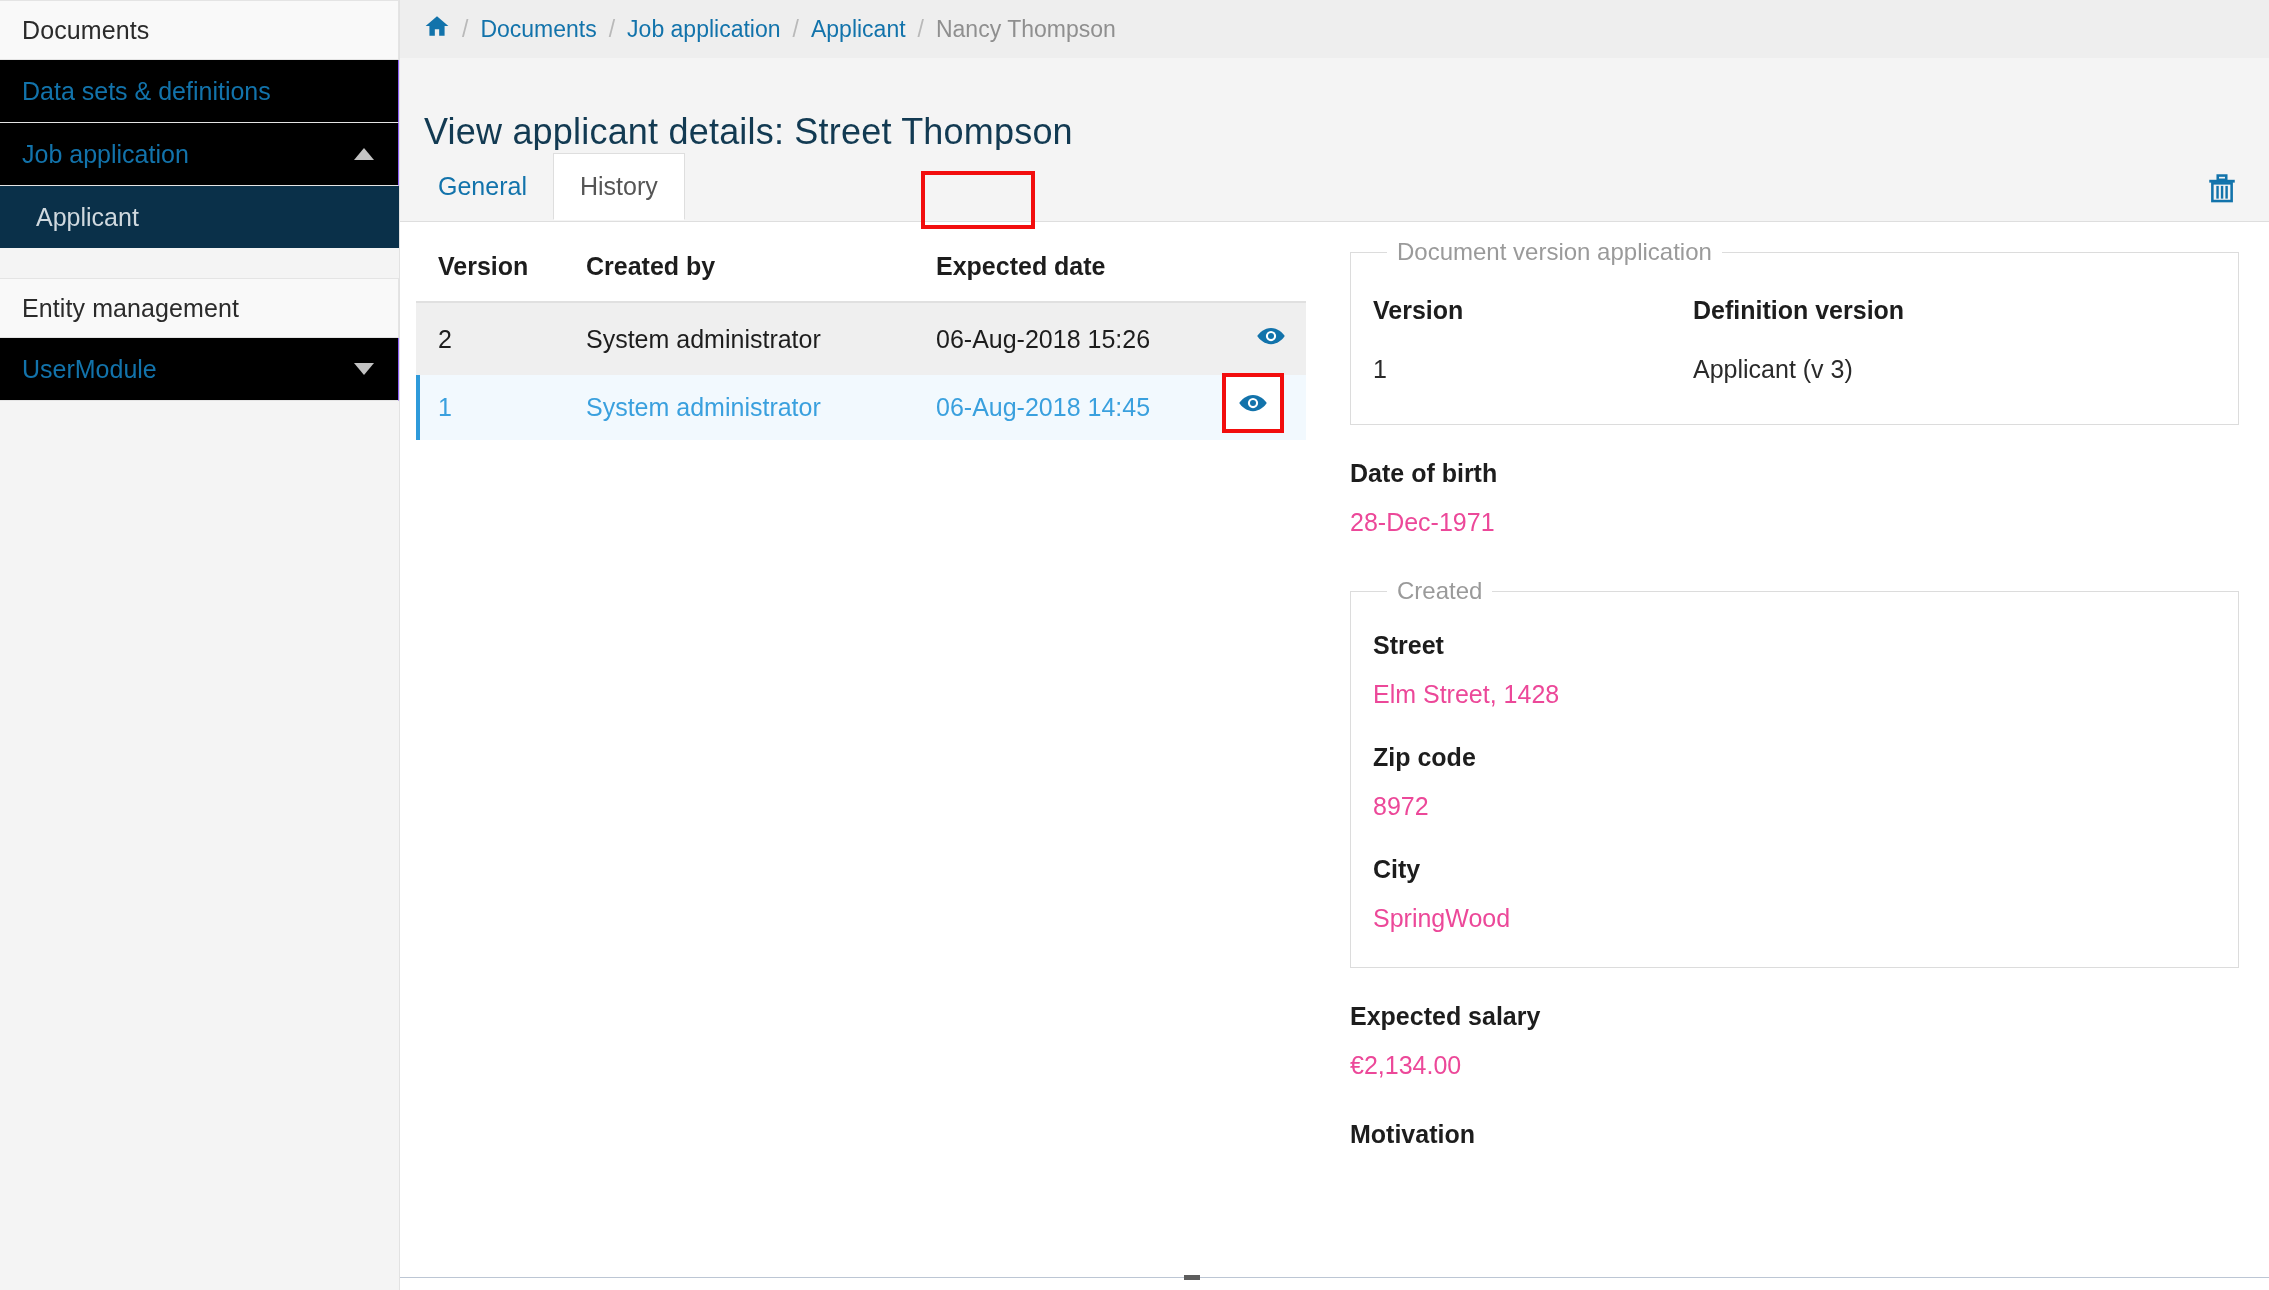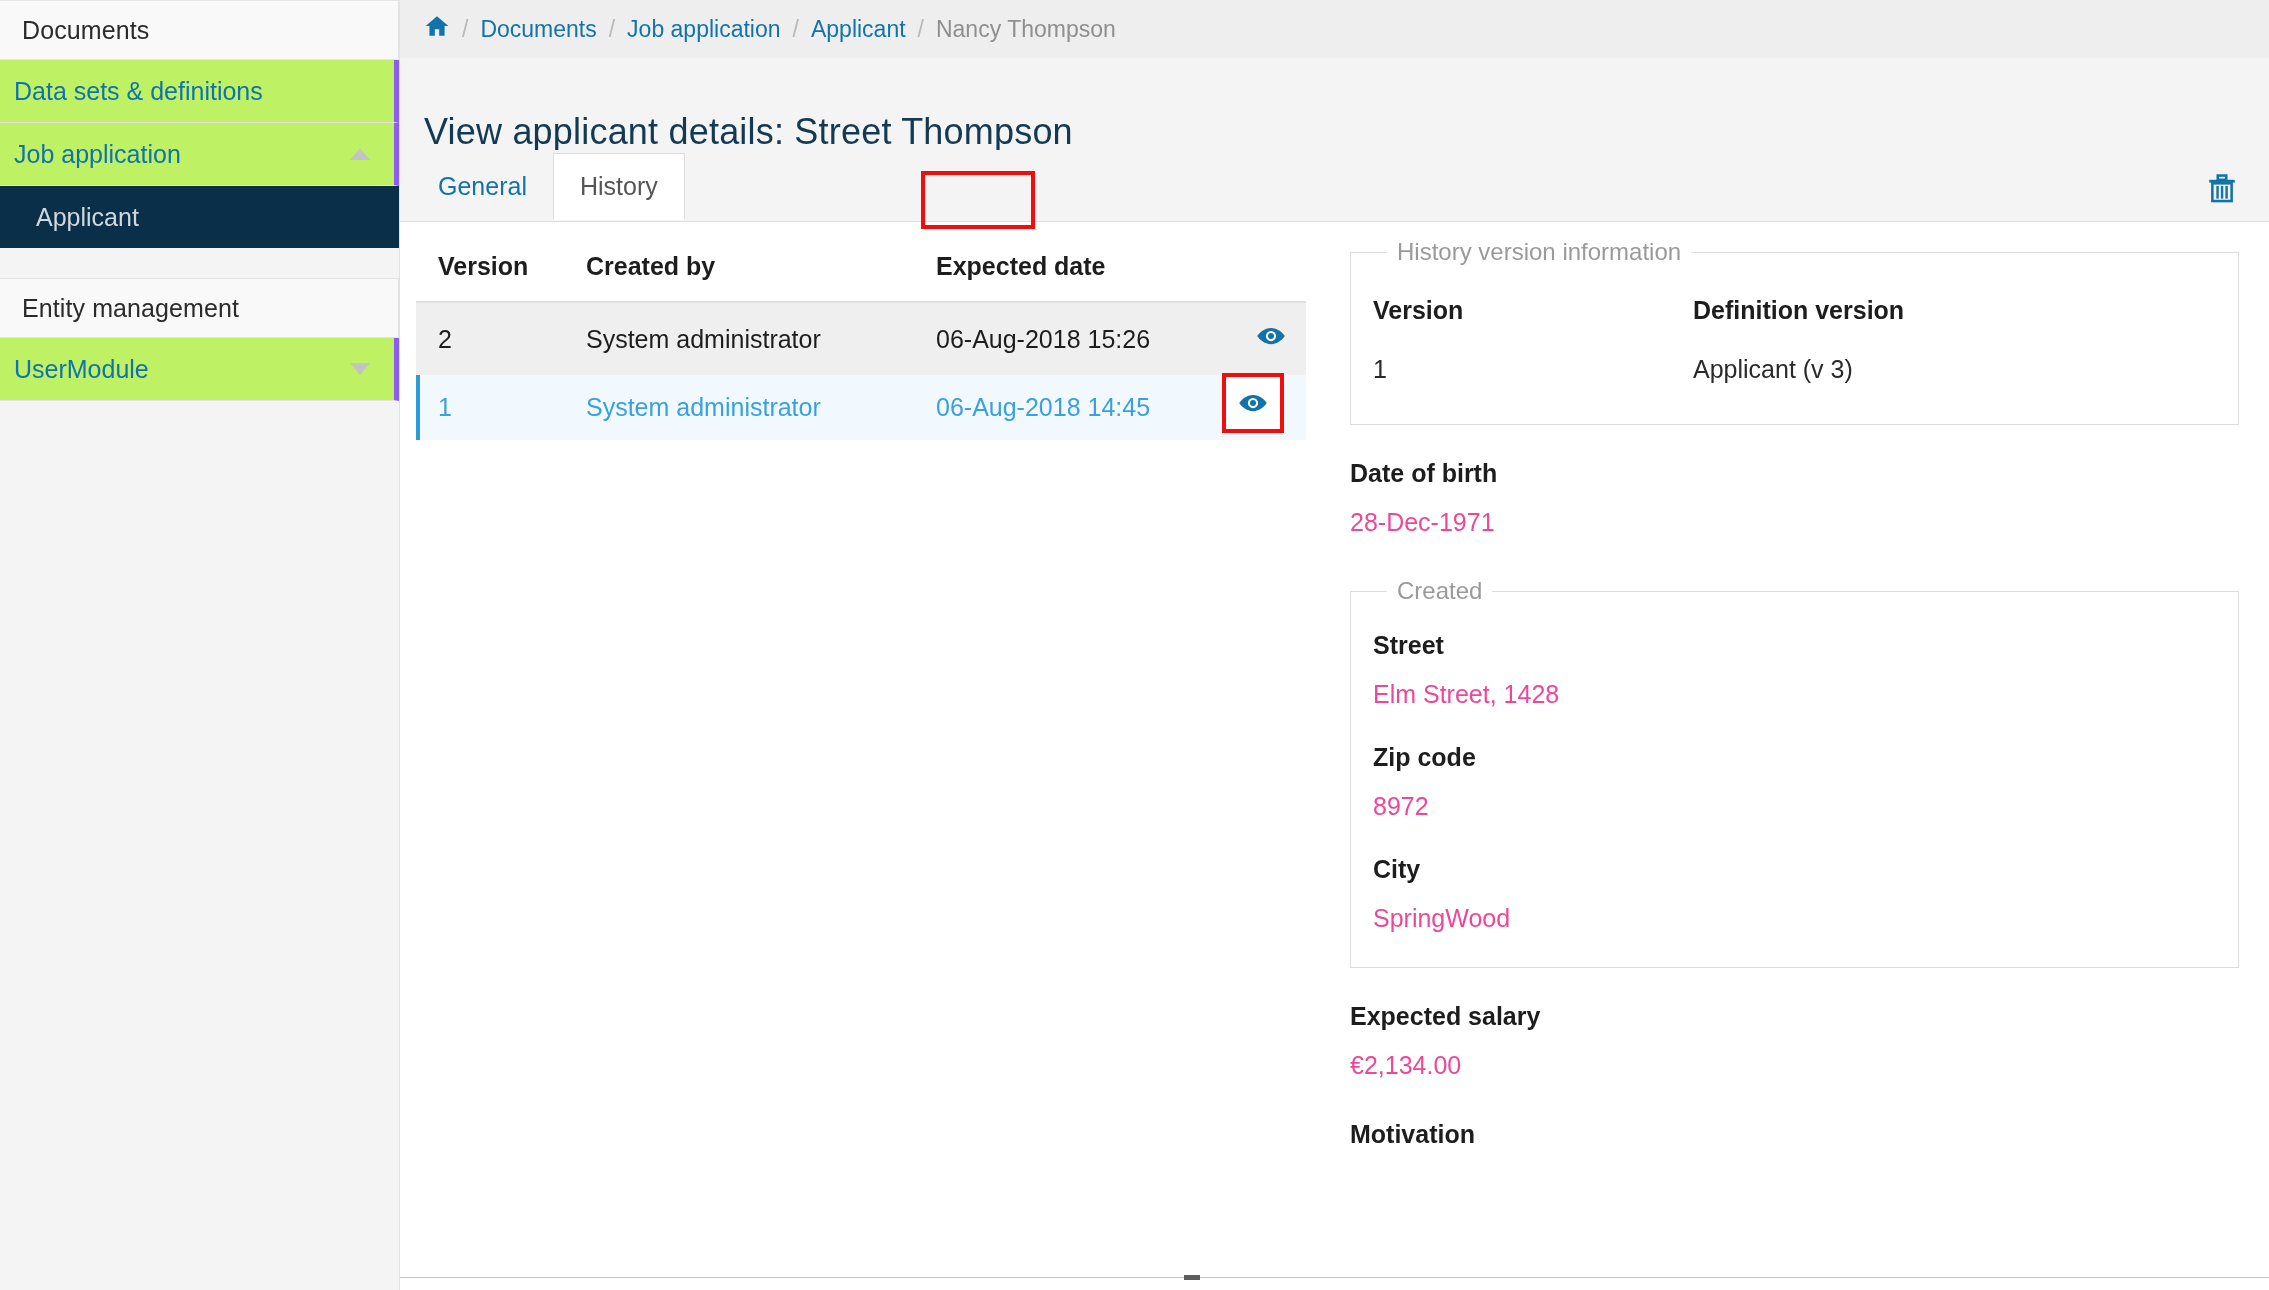--- a/index.html
+++ b/index.html
@@ -38,28 +38,28 @@
     height: 60px;
     display: flex;
     align-items: center;
     padding-left: 22px;
     font-size: 25px;
     color: #2b2b2b;
     font-weight: 400;
     letter-spacing: .1px;
   }
   .side-item {
-    background: #bef264;
+    background: #000000;
     border-bottom: 1px solid #e4e4e4;
-    border-right: 5px solid #8b5cf6;
+    border-right: 1px solid #8b5cf6;
     height: 63px;
     display: flex;
     align-items: center;
     justify-content: space-between;
-    padding-left: 14px;
+    padding-left: 22px;
     padding-right: 24px;
     font-size: 25px;
     color: #1273ab;
     cursor: pointer;
   }
   .side-item.active {
     background: #0a3049;
     color: #cfd8de;
     border-right: none;
     border-bottom: none;
@@ -418,21 +418,21 @@
                 </span>
               </td>
             </tr>
           </tbody>
         </table>
       </div>
 
       <div class="detail-pane">
 
         <fieldset class="box">
-          <legend>History version information</legend>
+          <legend>Document version application</legend>
           <table class="vtable">
             <colgroup>
                 <col class="vt-c1">
                 <col>
               </colgroup>
             <tbody>
                 <tr>
               <th>Version</th>
               <th>Definition version</th>
             </tr>

